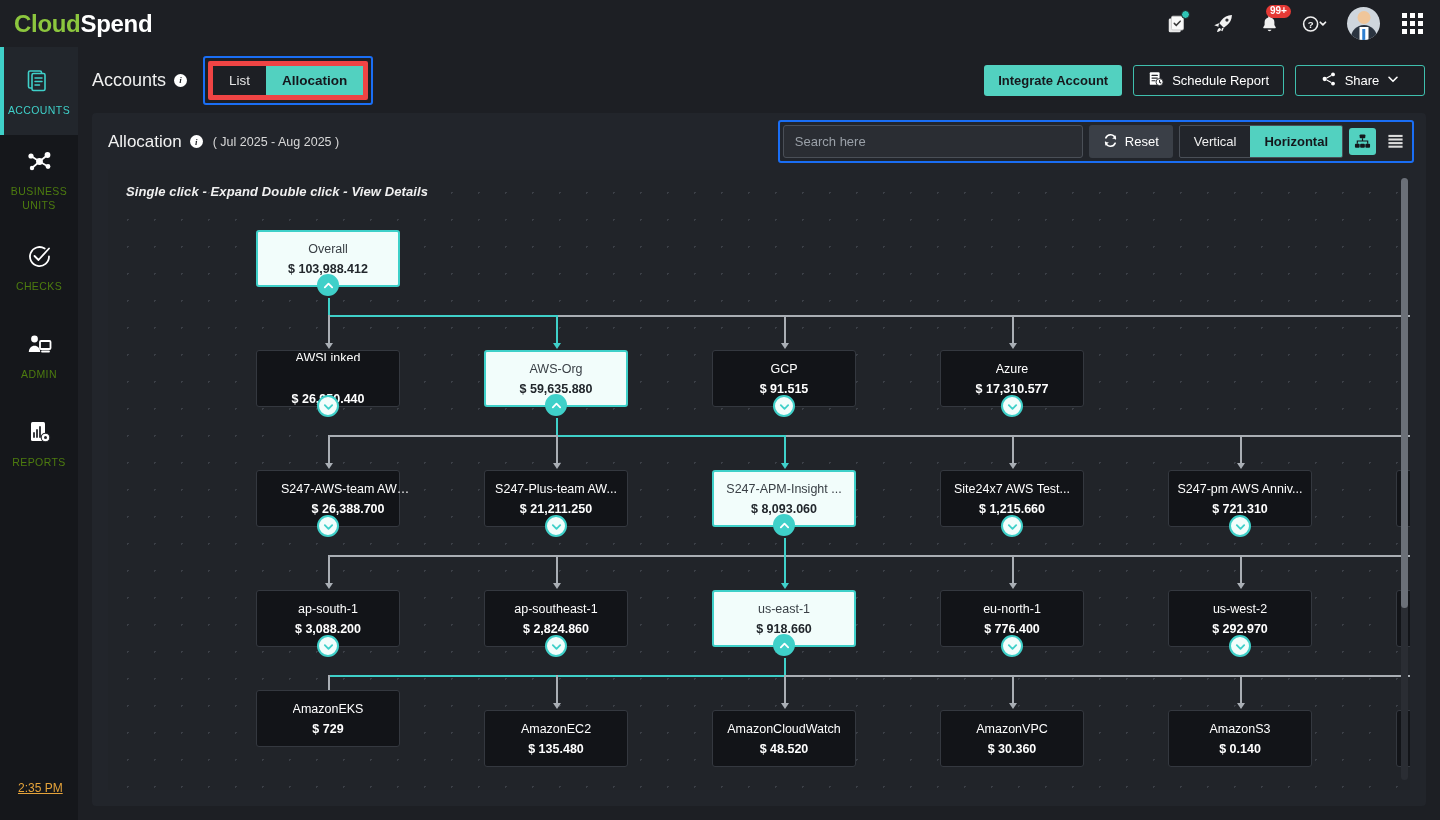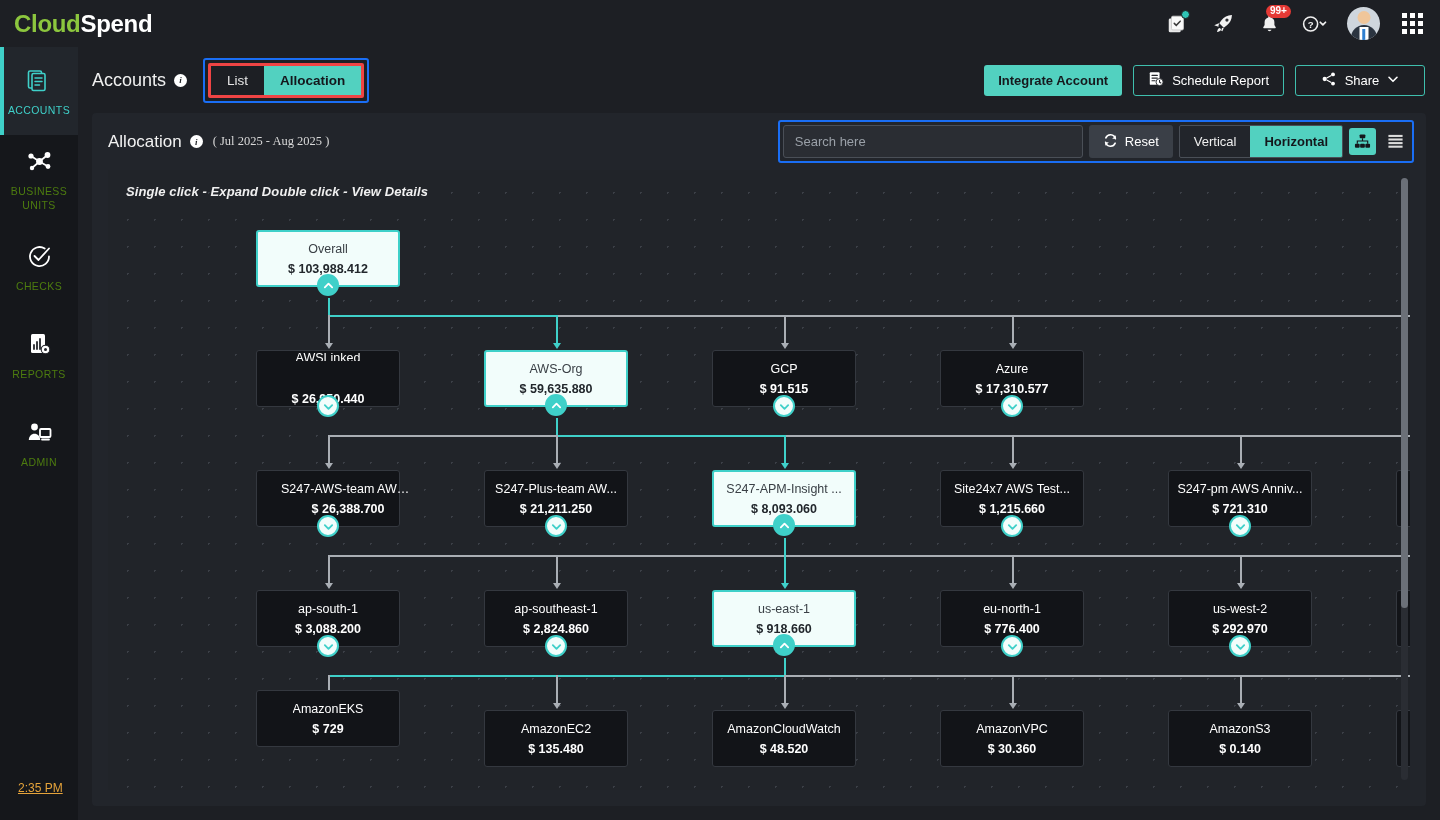--- a/index.html
+++ b/index.html
@@ -59,40 +59,40 @@
   .page-head{ height:66px; display:flex; align-items:center; padding:0 15px 0 14px; }
   .page-title{ font-size:18px; color:#f0f0f0; }
   .info-i{
     width:13px; height:13px; border-radius:50%; background:#fff; color:#1d1f24;
     font-size:9px; font-weight:bold; display:inline-flex; align-items:center; justify-content:center;
     margin-left:8px; font-style:italic; font-family:"Liberation Serif", serif;
   }
   .seg-wrap{
     margin-left:16px; border:2px solid #1a6ef5; border-radius:3px; padding:3px;
   }
-  .seg{ display:flex; border:3px solid #ef4444; border-radius:2px; overflow:hidden; }
+  .seg{ display:flex; border:5px solid #ef4444; border-radius:2px; overflow:hidden; }
   .seg div{ padding:7px 16px; font-size:13.5px; cursor:pointer; color:#e6e6e6; background:transparent; }
   .seg div.on{ background:#52d1c0; color:#14171c; font-weight:bold; }
 
   .head-actions{ margin-left:auto; display:flex; align-items:center; gap:11px; }
   .btn{
     height:31px; display:flex; align-items:center; gap:8px; padding:0 14px;
     border-radius:3px; font-size:13px; cursor:pointer; white-space:nowrap;
   }
   .btn-primary{ background:#52d1c0; color:#16191d; font-weight:bold; }
   .btn-outline{ border:1px solid #3fbfae; color:#ffffff; background:transparent; }
 
   
   .panel{
     position:absolute; left:14px; top:66px; width:1334px; height:693px;
     background:#22252b; border-radius:4px;
   }
   .panel-head{ height:57px; display:flex; align-items:center; padding:0 12px 0 16px; }
   .panel-title{ font-size:17px; color:#f2f2f2; }
-  .panel-range{ font-size:12.5px; color:#d8d8d8; margin-left:10px;font-family:Liberation Serif, serif; }
+  .panel-range{ font-size:12.5px; color:#d8d8d8; margin-left:10px; }
   .panel-tools{ margin-left:auto; display:flex; align-items:center; border:2px solid #1a6ef5; border-radius:3px; padding:3px; gap:6px; }
   .search{
     width:300px; height:33px; background:#2a2d33; border:1px solid #4a4f57; border-radius:3px;
     color:#cfcfcf; font-size:13px; padding:0 11px; font-family:"Liberation Sans", sans-serif;
   }
   .search::placeholder{ color:#9aa0a8; }
   .reset{
     height:33px; background:#3a3f47; border-radius:3px; display:flex; align-items:center; gap:7px;
     padding:0 14px; font-size:13px; color:#fff; cursor:pointer;
   }
@@ -248,39 +248,39 @@
         <path d="M23 13.5a9.5 9.5 0 11-4.3-7.9" fill="none" stroke="#ffffff" stroke-width="1.8" stroke-linecap="round"></path>
         <path d="M8.5 13l4 4L23 5.5" fill="none" stroke="#ffffff" stroke-width="1.8" stroke-linecap="round" stroke-linejoin="round"></path>
       </svg>
     </span>
     <span class="lbl">CHECKS</span>
   </div>
 
   <div class="side-item">
     <span class="ico">
       <svg width="27" height="27" viewBox="0 0 27 27">
+        <circle cx="8.5" cy="8" r="3.4" fill="#ffffff"></circle>
+        <path d="M2.8 21c0-3.6 2.6-6.3 5.7-6.3s5.7 2.7 5.7 6.3z" fill="#ffffff"></path>
+        <rect x="14" y="10" width="10.5" height="8" rx="1" fill="none" stroke="#ffffff" stroke-width="1.8"></rect>
+        <path d="M16 20.5h7" stroke="#ffffff" stroke-width="1.8" stroke-linecap="round"></path>
+      </svg>
+    </span>
+    <span class="lbl">ADMIN</span>
+  </div>
+
+  <div class="side-item">
+    <span class="ico">
+      <svg width="27" height="27" viewBox="0 0 27 27">
         <rect x="5" y="3" width="14" height="19" rx="1.5" fill="#ffffff"></rect>
         <path d="M8 14v4M11 11v7M14 8v10" stroke="#24262b" stroke-width="1.8" stroke-linecap="round"></path>
         <circle cx="19.5" cy="18.5" r="4.3" fill="#ffffff" stroke="#24262b" stroke-width="1.1"></circle>
         <circle cx="19.5" cy="18.5" r="1.5" fill="#24262b"></circle>
       </svg>
     </span>
     <span class="lbl">REPORTS</span>
-  </div>
-
-  <div class="side-item">
-    <span class="ico">
-      <svg width="27" height="27" viewBox="0 0 27 27">
-        <circle cx="8.5" cy="8" r="3.4" fill="#ffffff"></circle>
-        <path d="M2.8 21c0-3.6 2.6-6.3 5.7-6.3s5.7 2.7 5.7 6.3z" fill="#ffffff"></path>
-        <rect x="14" y="10" width="10.5" height="8" rx="1" fill="none" stroke="#ffffff" stroke-width="1.8"></rect>
-        <path d="M16 20.5h7" stroke="#ffffff" stroke-width="1.8" stroke-linecap="round"></path>
-      </svg>
-    </span>
-    <span class="lbl">ADMIN</span>
   </div>
 </div>
 
 <div class="clock">2:35 PM</div>
 
 <div class="content">
 
   <div class="page-head">
     <span class="page-title">Accounts</span>
     <span class="info-i">i</span>

